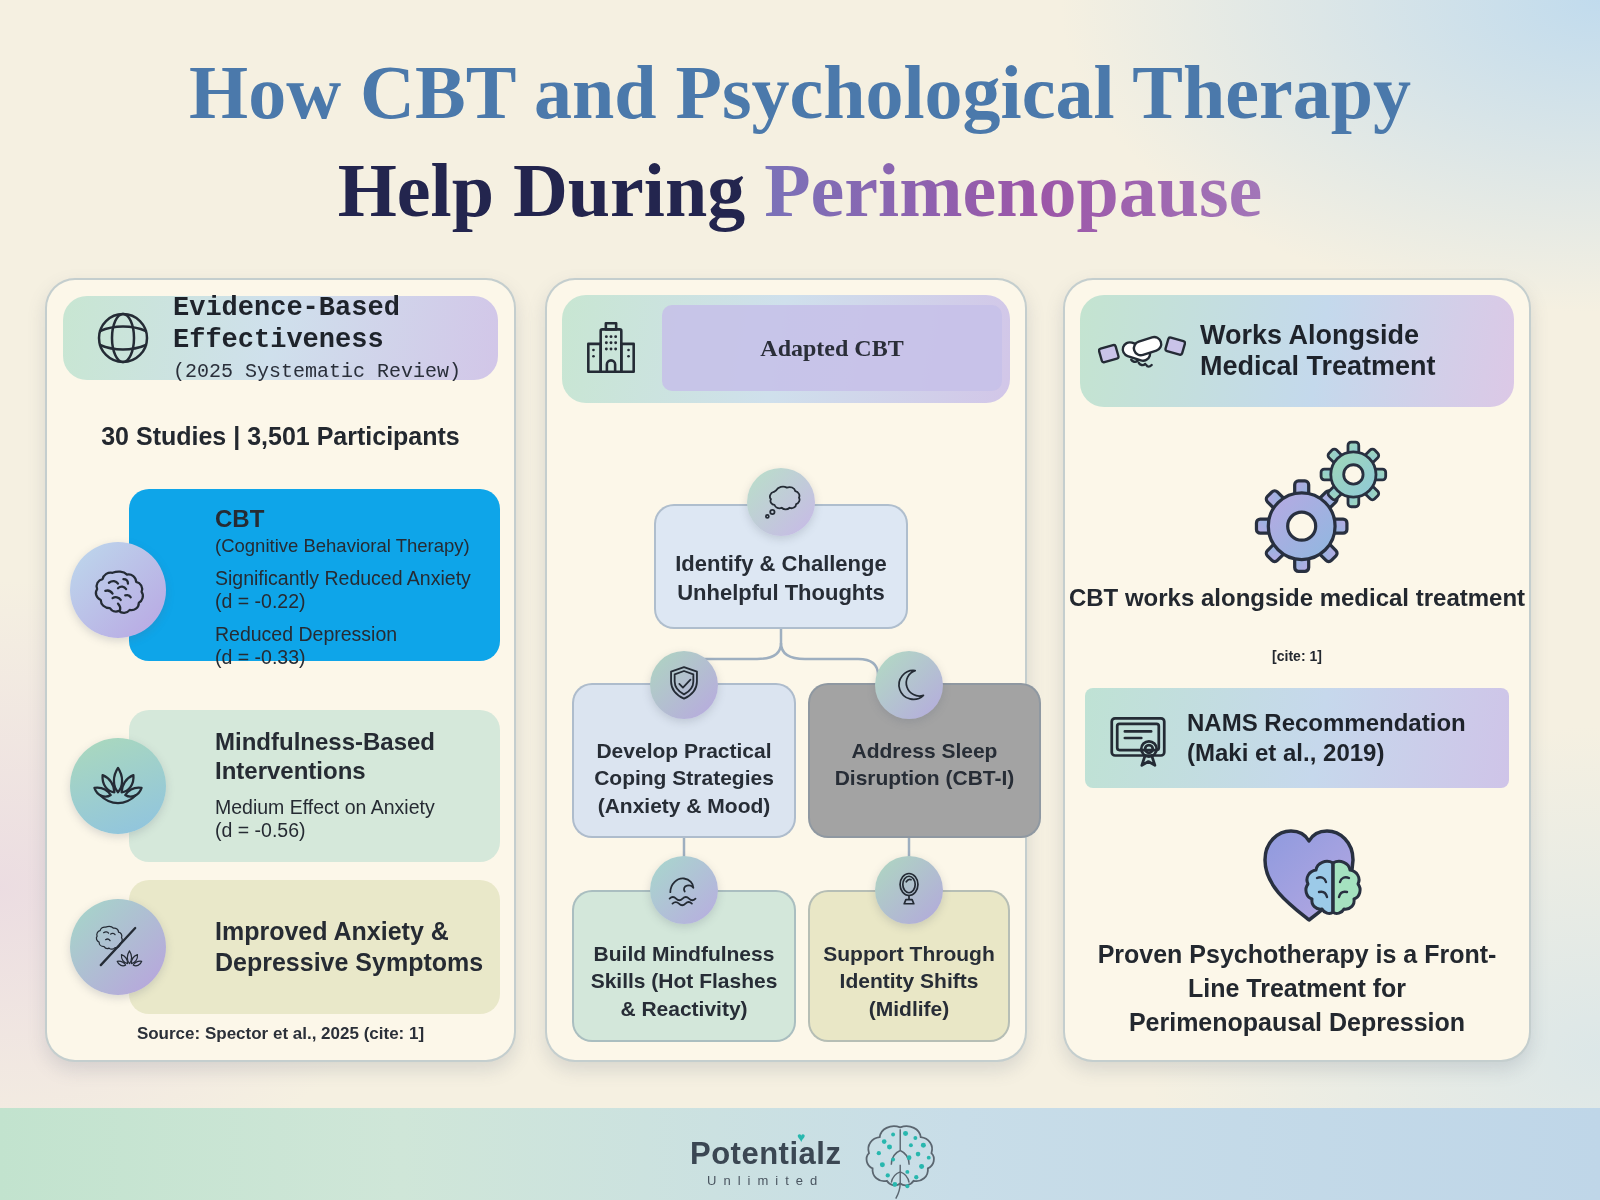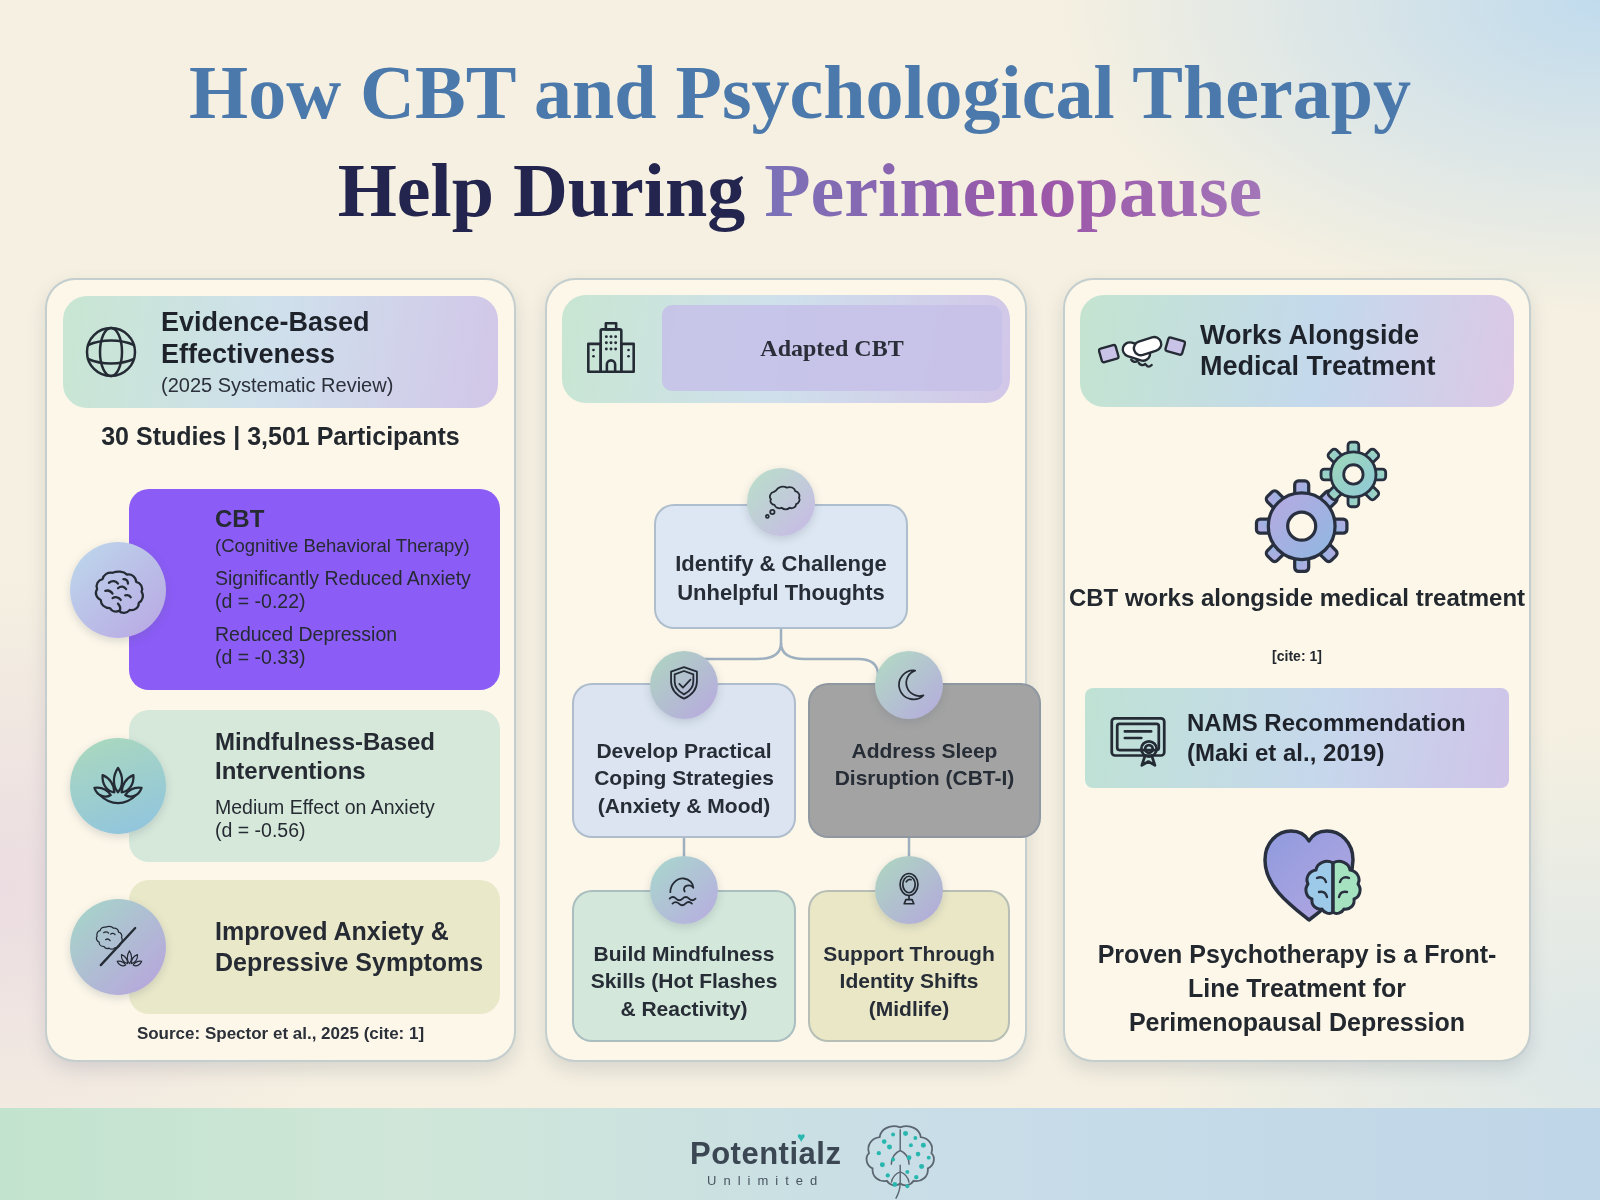--- a/index.html
+++ b/index.html
@@ -46,37 +46,37 @@
 
   <div class="title" style="top:54px;">
     <span class="t-blue">How CBT and Psychological Therapy</span>
   </div>
   <div class="title" style="top:152px;">
     <span class="t-navy">Help During</span>
     <span class="t-purple">Perimenopause</span>
   </div>
 
   <div class="card" id="card-left" style="left:45px;width:467px;">
-    <div class="pill pill-grad" style="left:16px;top:16px;width:435px;height:112px;padding-left:16px;box-sizing:border-box;">
+    <div class="pill pill-grad" style="left:16px;top:16px;width:435px;height:84px;padding-left:28px;box-sizing:border-box;font-family:Liberation Mono, monospace;">
       <span>
         <svg width="64" height="64" viewBox="0 0 64 64">
           <circle class="ln" cx="32" cy="32" r="24" fill="rgba(255,255,255,.25)"></circle>
           <ellipse class="ln" cx="32" cy="32" rx="11" ry="24"></ellipse>
           <path class="ln" d="M9 25c14-6 32-6 46 0M9 39c14 6 32 6 46 0"></path>
         </svg>
       </span>
       <div style="margin-left:18px;">
         <div class="hd-title">Evidence-Based Effectiveness</div>
         <div class="hd-sub">(2025 Systematic Review)</div>
       </div>
     </div>
 
     <div class="stats" style="top:142px;">30 Studies | 3,501 Participants</div>
 
-    <div class="lbox" style="top:209px;height:201px;background:#8b5cf6;padding:16px 12px 0 86px;">
+    <div class="lbox" style="top:209px;height:172px;background:#0ea5e9;padding:16px 12px 0 86px;">
       <div style="font-size:24px;font-weight:bold;">CBT</div>
       <div style="font-size:18.5px;margin-top:2px;">(Cognitive Behavioral Therapy)</div>
       <div style="font-size:19.5px;margin-top:10px;">Significantly Reduced Anxiety</div>
       <div style="font-size:19.5px;">(d = -0.22)</div>
       <div style="font-size:19.5px;margin-top:10px;">Reduced Depression</div>
       <div style="font-size:19.5px;">(d = -0.33)</div>
     </div>
     <div class="icircle" style="left:23px;top:262px;width:96px;height:96px;background:linear-gradient(135deg,#bdd9ec,#b9a6e3);">
       <svg width="58" height="58" viewBox="0 0 64 64">
         <path class="ln" d="M26 13c-5-1-10 2-11 7-5 1-8 6-6 11-3 4-1 10 4 12 0 5 4 9 10 9 2 3 6 5 10 3 3 3 9 3 12-1 5 1 10-2 10-8 4-2 6-8 3-12 2-5-1-10-6-11 0-5-5-9-10-8-4-4-11-4-16-2z"></path>

